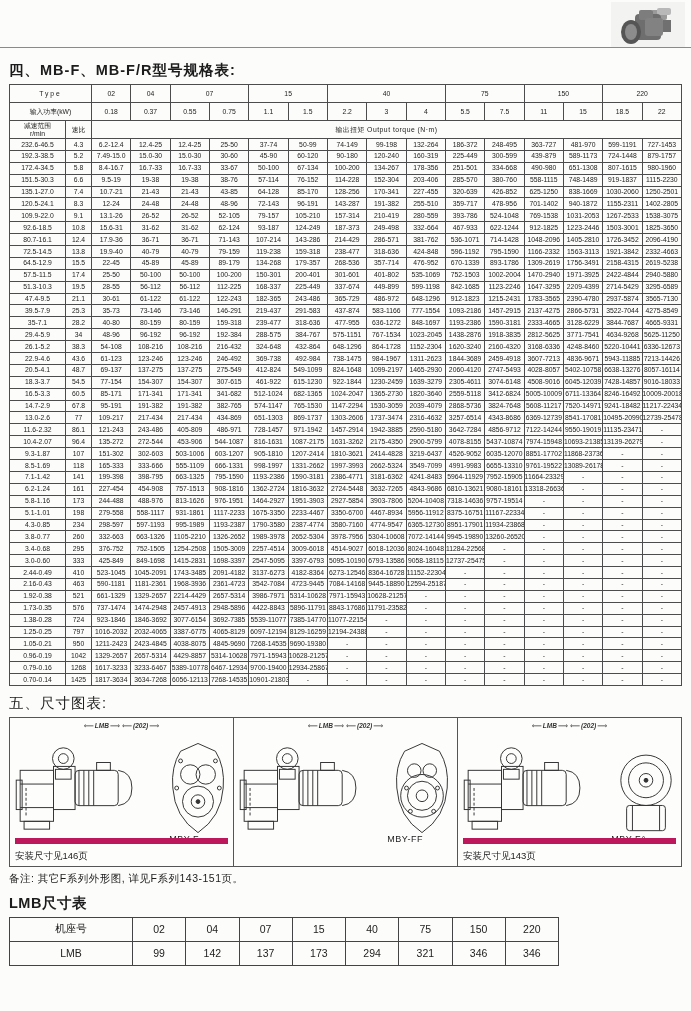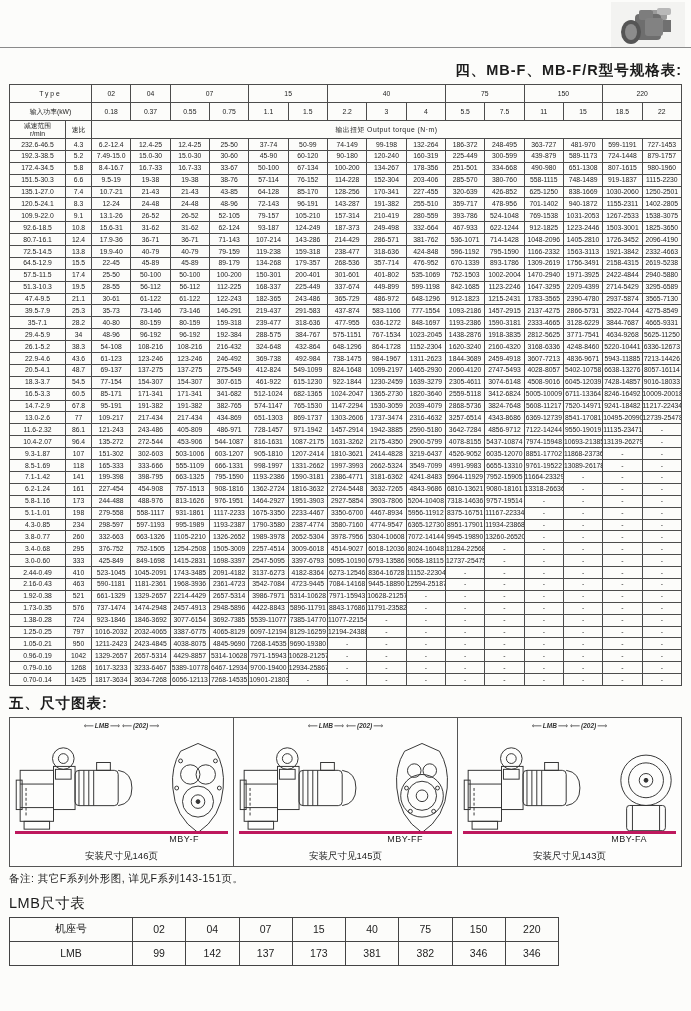--- a/index.html
+++ b/index.html
@@ -3,23 +3,23 @@
 <meta charset="utf-8">
 <style>
   html,body{margin:0;padding:0;background:#e8e8e8;}
   .page{position:relative;width:691px;height:1011px;margin:0 auto;background:#fcfcfa;
         font-family:"Liberation Sans","DejaVu Sans",sans-serif;color:#1c1c1c;overflow:hidden;}
   .content{padding:0 9px;}
   
   .photo-wrap{position:absolute;top:2px;right:6px;width:74px;height:50px;}
   .top-rule{border-top:1.5px solid #8a8a8a;margin:0;padding-top:0;position:relative;top:47px;}
   .spacer-top{height:50px;}
-  h1.sec-title{font-size:14.5px;font-weight:700;letter-spacing:1px;margin:10px 0 4px 0;text-align:right;}
-  h2.sec-title{font-size:14.5px;font-weight:700;letter-spacing:1px;margin:8px 0 4px 0;}
-  h3.sec-title{font-size:14.5px;font-weight:400;letter-spacing:.5px;margin:8px 0 4px 0;}
+  h1.sec-title{font-size:14.5px;font-weight:700;letter-spacing:1px;margin:10px 0 4px 0;}
+  h2.sec-title{font-size:14.5px;font-weight:400;letter-spacing:1px;margin:8px 0 4px 0;}
+  h3.sec-title{font-size:14.5px;font-weight:700;letter-spacing:.5px;margin:8px 0 4px 0;}
   
   table.spec{border-collapse:collapse;width:673px;table-layout:fixed;}
   table.spec th,table.spec td{border:1px solid #4c4c4c;padding:0;text-align:center;
       font-size:6.8px;line-height:1.15;height:10.9px;white-space:nowrap;overflow:hidden;
       font-weight:400;color:#222;}
   table.spec thead th{height:17px;}
   th.type-cell{font-size:12px;letter-spacing:2px;}
   th.size-cell{font-size:8.5px;font-weight:700;}
   th.power-label{font-size:7.5px;}
   th.power-val{font-size:8px;font-weight:700;height:15px;}
@@ -30,22 +30,22 @@
   
   .figs{display:flex;border:1.2px solid #555;width:671px;height:148px;background:#fdfdfc;}
   .fig-panel{flex:1;position:relative;border-right:1.2px solid #555;padding:2px 4px;}
   .fig-panel:last-child{border-right:none;}
   .dims{display:flex;justify-content:center;gap:2px;font-size:6.5px;color:#333;height:12px;align-items:center;}
   .dim{display:inline-block;border-bottom:0;}
   .dim .arr{font-style:normal;font-size:7px;color:#333;}
   .dim .lbl{font-style:italic;font-weight:700;padding:0 1px;}
   .drawings{display:flex;align-items:flex-end;justify-content:space-between;height:105px;}
   .fig-label{position:absolute;right:34px;bottom:22px;font-size:9px;letter-spacing:.5px;color:#222;}
-  .fig-caption{position:absolute;left:5px;bottom:3px;font-size:9.5px;color:#222;border-top:3px solid #be185d;
-      width:calc(100% - 10px);padding-top:16px;text-align:center;}
+  .fig-caption{position:absolute;left:5px;bottom:3px;font-size:9.5px;color:#222;border-top:6px solid #be185d;
+      width:calc(100% - 10px);padding-top:6px;}
   
   table.lmb{border-collapse:collapse;width:550px;table-layout:fixed;margin-top:2px;}
   table.lmb td,table.lmb th{border:1.2px solid #444;text-align:center;font-size:10.5px;
       height:21px;font-weight:400;color:#222;}
   table.lmb .first-col{width:120px;}
   svg{display:block;}
 </style>
 </head>
 <body>
 <div class="page">
@@ -1093,21 +1093,20 @@
               <circle cx="24" cy="30" r="7"></circle>
                 <circle cx="40" cy="30" r="7"></circle>
               <circle cx="16" cy="48" r="2"></circle>
                 <circle cx="48" cy="48" r="2"></circle>
               <circle cx="20" cy="72" r="2"></circle>
                 <circle cx="44" cy="72" r="2"></circle>
             </g>
           </svg>
         </div>
         <div class="fig-label">MBY-FF</div>
-        <div class="fig-caption">安装尺寸见145页</div>
       </div>
 
       <div class="fig-panel">
         <div class="dims">
           <span class="dim"><i class="arr">⟸</i><span class="lbl">LMB</span><i class="arr">⟹</i></span>
           <span class="dim"><i class="arr">⟸</i><span class="lbl">(202)</span><i class="arr">⟹</i></span>
         </div>
         <div class="drawings">
           <svg width="128" height="100" viewBox="0 0 130 102">
             <g stroke="#333" fill="none" stroke-width="1">
@@ -1164,22 +1163,22 @@
             <td>75</td>
             <td>150</td>
             <td>220</td>
           </tr>
           <tr>
             <td class="first-col">LMB</td>
             <td>99</td>
             <td>142</td>
             <td>137</td>
             <td>173</td>
-            <td>381</td>
-            <td>382</td>
+            <td>294</td>
+            <td>321</td>
             <td>346</td>
             <td>346</td>
           </tr>
         </tbody>
     </table>
 
   </div>
 </div>
 
 </body></html>

